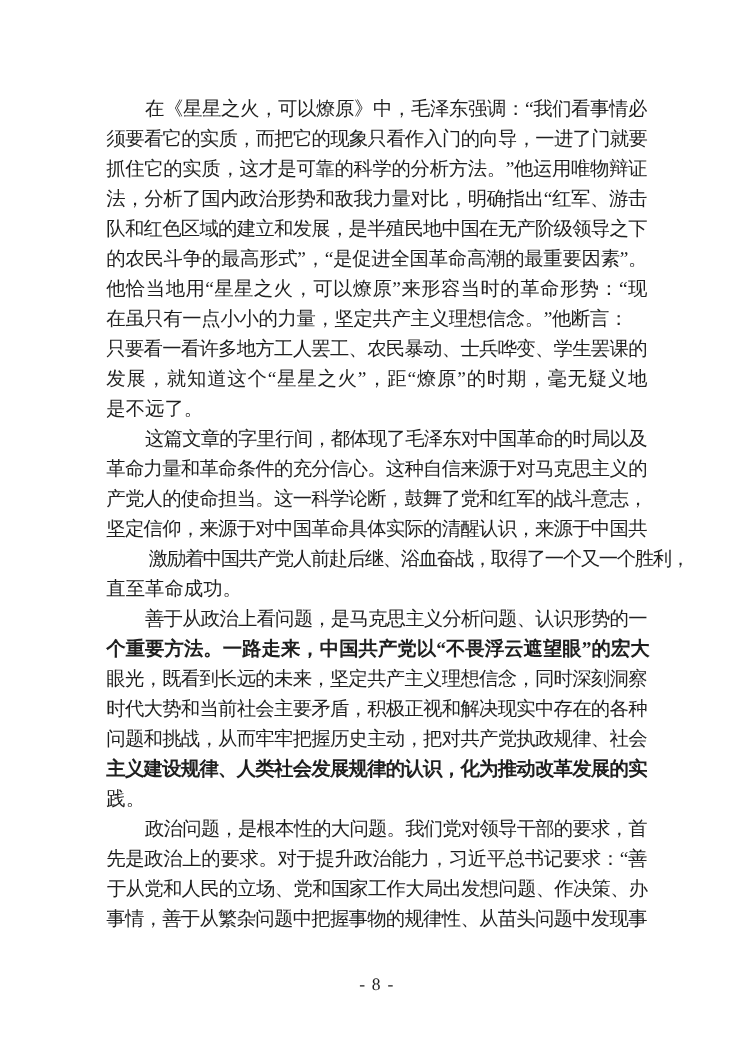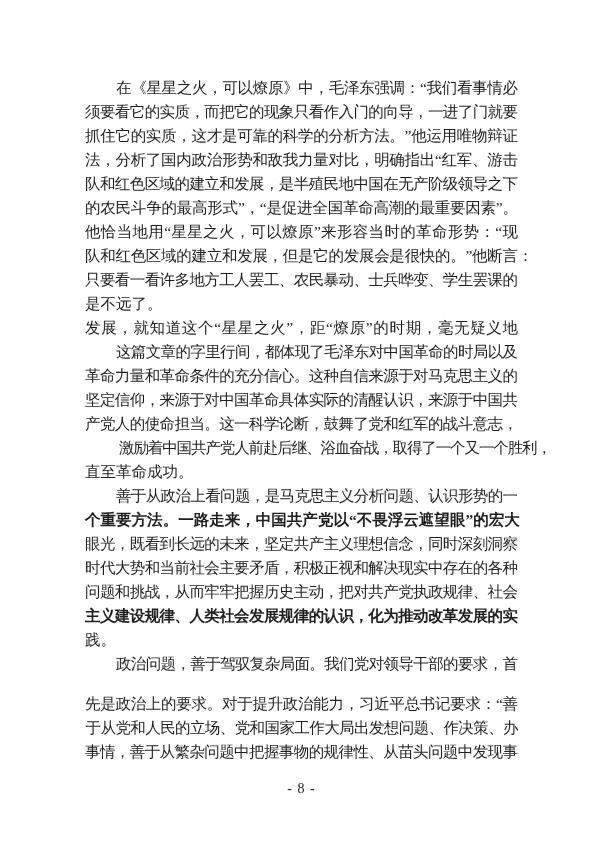--- a/index.html
+++ b/index.html
@@ -46,42 +46,42 @@
     letter-spacing: 1px;
     color: #1f1f1f;
   }
 </style>
 </head>
 <body>
 
 <div class="page">
   <div class="text-body">
       <div class="line indent" style="letter-spacing: -0.303486px;">在《星星之火，可以燎原》中，毛泽东强调：“我们看事情必</div>
-      <div class="line" style="letter-spacing: -0.589286px;">须要看它的实质，而把它的现象只看作入门的向导，一进了门就要</div>
+      <div class="line" style="letter-spacing: -0.589286px; text-align: center;">须要看它的实质，而把它的现象只看作入门的向导，一进了门就要</div>
       <div class="line" style="letter-spacing: -0.281808px;">抓住它的实质，这才是可靠的科学的分析方法。”他运用唯物辩证</div>
       <div class="line" style="letter-spacing: -0.281808px;">法，分析了国内政治形势和敌我力量对比，明确指出“红军、游击</div>
       <div class="line" style="letter-spacing: -0.589286px;">队和红色区域的建立和发展，是半殖民地中国在无产阶级领导之下</div>
       <div class="line" style="letter-spacing: -0.211746px;">的农民斗争的最高形式”，“是促进全国革命高潮的最重要因素”。</div>
       <div class="line" style="letter-spacing: 0.334263px;">他恰当地用“星星之火，可以燎原”来形容当时的革命形势：“现</div>
-      <div class="line" style="letter-spacing: -0.281808px;">队和红色区域的建立和发展，但是它的发展会是很快的。”他断言：</div>
+      <div class="line" style="letter-spacing: -0.281808px;">在虽只有一点小小的力量，坚定共产主义理想信念。”他断言：</div>
       <div class="line" style="letter-spacing: -0.589286px;">只要看一看许多地方工人罢工、农民暴动、士兵哗变、学生罢课的</div>
+      <div class="line" style="letter-spacing: 0.641741px;">发展，就知道这个“星星之火”，距“燎原”的时期，毫无疑义地</div>
       <div class="line para-end">是不远了。</div>
-      <div class="line" style="letter-spacing: 0.641741px;">发展，就知道这个“星星之火”，距“燎原”的时期，毫无疑义地</div>
       <div class="line indent" style="letter-spacing: -0.634615px;">这篇文章的字里行间，都体现了毛泽东对中国革命的时局以及</div>
       <div class="line" style="letter-spacing: -0.589286px;">革命力量和革命条件的充分信心。这种自信来源于对马克思主义的</div>
+      <div class="line" style="letter-spacing: -0.589286px;">产党人的使命担当。这一科学论断，鼓舞了党和红军的战斗意志，</div>
       <div class="line" style="letter-spacing: -0.589286px;">坚定信仰，来源于对中国革命具体实际的清醒认识，来源于中国共</div>
-      <div class="line" style="letter-spacing: -0.589286px;">产党人的使命担当。这一科学论断，鼓舞了党和红军的战斗意志，</div>
       <div class="line" style="letter-spacing: -1.10345px; margin-left: 34px;">激励着中国共产党人前赴后继、浴血奋战，取得了一个又一个胜利，</div>
       <div class="line para-end">直至革命成功。</div>
       <div class="line indent" style="letter-spacing: -0.634615px;">善于从政治上看问题，是马克思主义分析问题、认识形势的一</div>
       <div class="line" style="letter-spacing: 0.0262277px; font-weight: bold;">个重要方法。一路走来，中国共产党以“不畏浮云遮望眼”的宏大</div>
       <div class="line" style="letter-spacing: -0.589286px;">眼光，既看到长远的未来，坚定共产主义理想信念，同时深刻洞察</div>
       <div class="line" style="letter-spacing: -0.589286px;">时代大势和当前社会主要矛盾，积极正视和解决现实中存在的各种</div>
       <div class="line" style="letter-spacing: -0.589286px;">问题和挑战，从而牢牢把握历史主动，把对共产党执政规律、社会</div>
       <div class="line" style="letter-spacing: -0.589286px; font-weight: bold;">主义建设规律、人类社会发展规律的认识，化为推动改革发展的实</div>
       <div class="line para-end">践。</div>
-      <div class="line indent" style="letter-spacing: -0.634615px;">政治问题，善于驾驭复杂局面。我们党对领导干部的要求，首</div>
-      <div class="line" style="letter-spacing: -0.281808px; margin-top: 16px;">先是政治上的要求。对于提升政治能力，习近平总书记要求：“善</div>
+      <div class="line indent" style="letter-spacing: -0.634615px;">政治问题，是根本性的大问题。我们党对领导干部的要求，首</div>
+      <div class="line" style="letter-spacing: -0.281808px;">先是政治上的要求。对于提升政治能力，习近平总书记要求：“善</div>
       <div class="line" style="letter-spacing: -0.589286px; text-align: right;">于从党和人民的立场、党和国家工作大局出发想问题、作决策、办</div>
       <div class="line" style="letter-spacing: -0.589286px;">事情，善于从繁杂问题中把握事物的规律性、从苗头问题中发现事</div>
     </div>
   <div class="footer">- 8 -</div>
 </div>
 
 </body></html>

